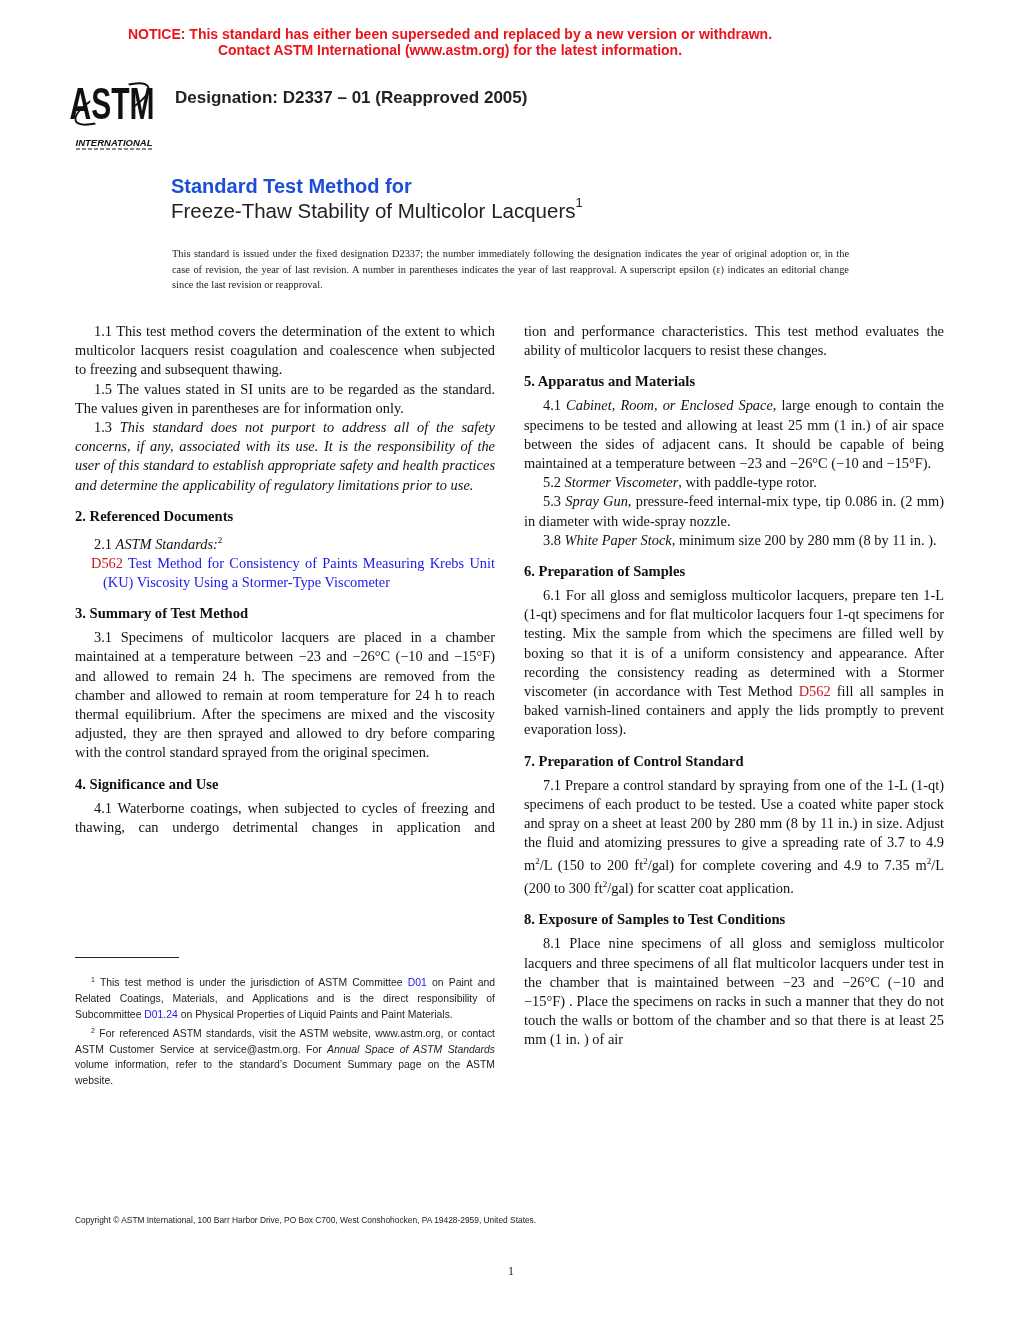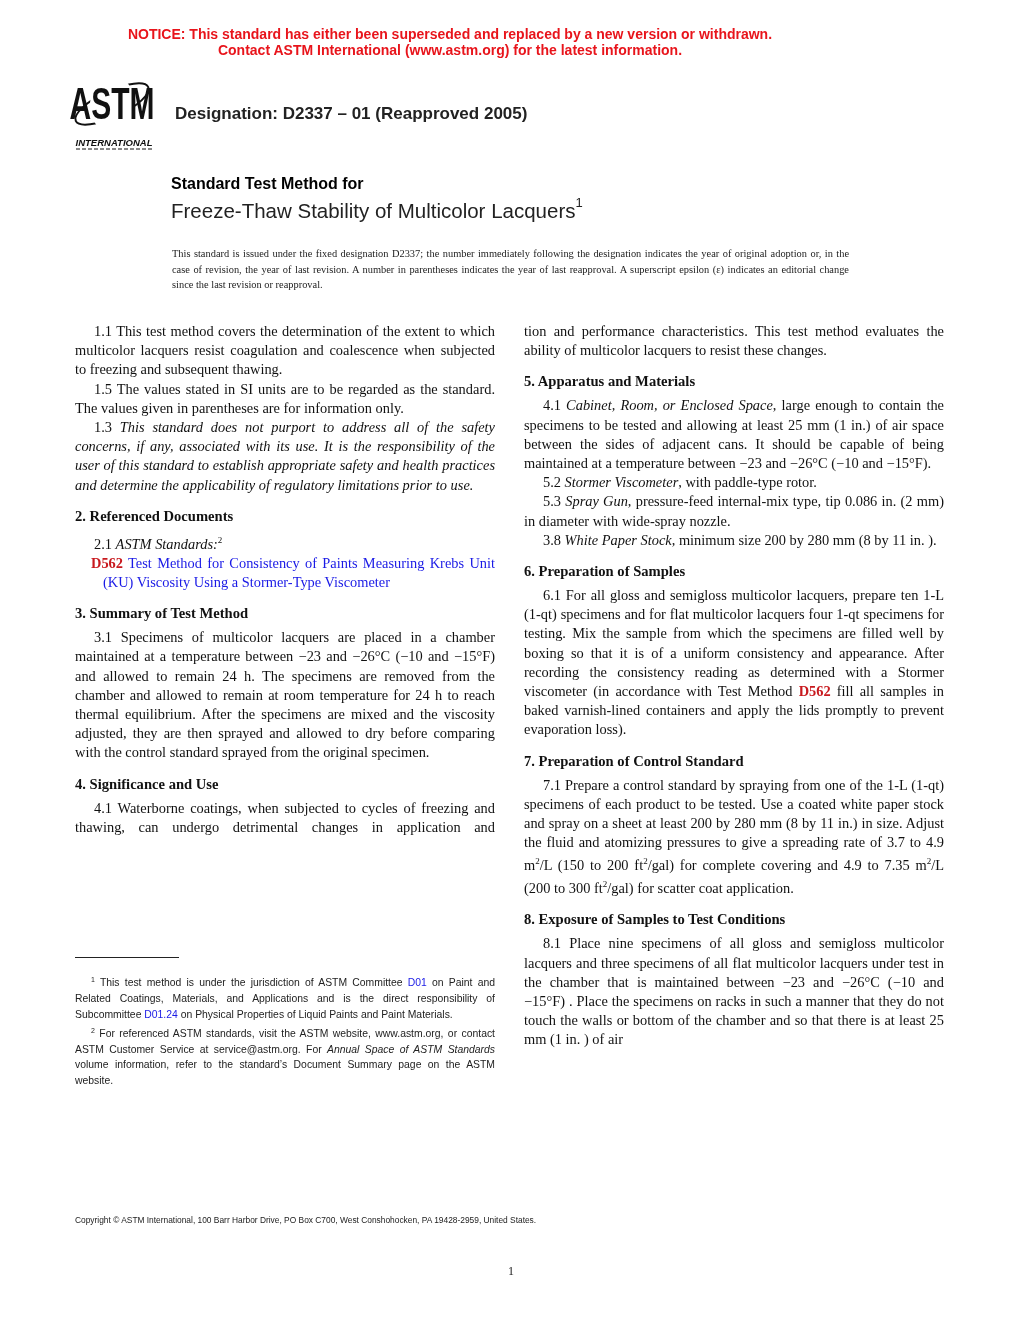--- a/index.html
+++ b/index.html
@@ -1,30 +1,30 @@
 <!DOCTYPE html>
 <html><head>
 <meta charset="utf-8">
 <style>
   html, body { margin: 0; padding: 0; background: #ffffff; }
   body { width: 1020px; height: 1320px; position: relative; overflow: hidden; font-family: "Liberation Serif", serif; color: #111; }
   .notice { position: absolute; top: 26px; left: 0; width: 900px; text-align: center; font-family: "Liberation Sans", sans-serif; font-weight: bold; color: #e8141b; font-size: 14px; line-height: 16px; }
   .logo { position: absolute; left: 66px; top: 70px; width: 96px; height: 82px; }
-  .designation { position: absolute; left: 175px; top: 88px; font-family: "Liberation Sans", sans-serif; font-size: 17px; font-weight: bold; color: #222; margin-top: 16px; }
-  .title1 { position: absolute; left: 171px; top: 175px; font-family: "Liberation Sans", sans-serif; font-weight: bold; font-size: 16px; color: #000000; }
+  .designation { position: absolute; left: 175px; top: 88px; font-family: "Liberation Sans", sans-serif; font-size: 17px; font-weight: bold; color: #222; }
+  .title1 { position: absolute; left: 171px; top: 175px; font-family: "Liberation Sans", sans-serif; font-weight: bold; font-size: 20px; color: #1d4ed8; }
   .title2 { position: absolute; left: 171px; top: 198px; font-family: "Liberation Sans", sans-serif; font-weight: normal; font-size: 20.5px; color: #222; }
   .title2 sup { font-size: 13px; position: relative; top: -3px; }
   .intro { position: absolute; left: 172px; top: 246px; width: 677px; font-size: 10.4px; line-height: 15.5px; text-align: justify; color: #222; }
   .col { position: absolute; top: 322px; width: 420px; font-size: 14.4px; line-height: 19.2px; text-align: justify; }
   .col.left { left: 75px; }
   .col.right { left: 524px; }
   h2 { font-size: 14.6px; font-weight: bold; margin: 0 0 5px 0; line-height: 19px; }
   p { margin: 0; text-indent: 19px; }
   .gap { height: 12px; }
-  .red { color: #c8191e; font-weight: bold; }
+  .red { color: #c8191e; }
   .blue { color: #1a1ae6; }
   .ref { color: #1a1ae6; padding-left: 28px; text-indent: -12px; margin-left: 0; }
   .ref .red { color: #c8191e; }
   .footnote-rule { position: absolute; left: 75px; top: 957px; width: 104px; border-top: 1px solid #222; }
   .footnotes { position: absolute; left: 75px; top: 972px; width: 420px; font-family: "Liberation Sans", sans-serif; font-size: 10.4px; line-height: 15.7px; text-align: justify; color: #222; }
   .footnotes p { text-indent: 16px; }
   .footnotes sup { font-size: 7px; }
   .copyright { position: absolute; left: 75px; top: 1215px; font-family: "Liberation Sans", sans-serif; font-size: 8.4px; color: #222; }
   .pagenum { position: absolute; left: 508px; top: 1264px; font-size: 12px; color: #222; }
   sup { font-size: 9px; }

